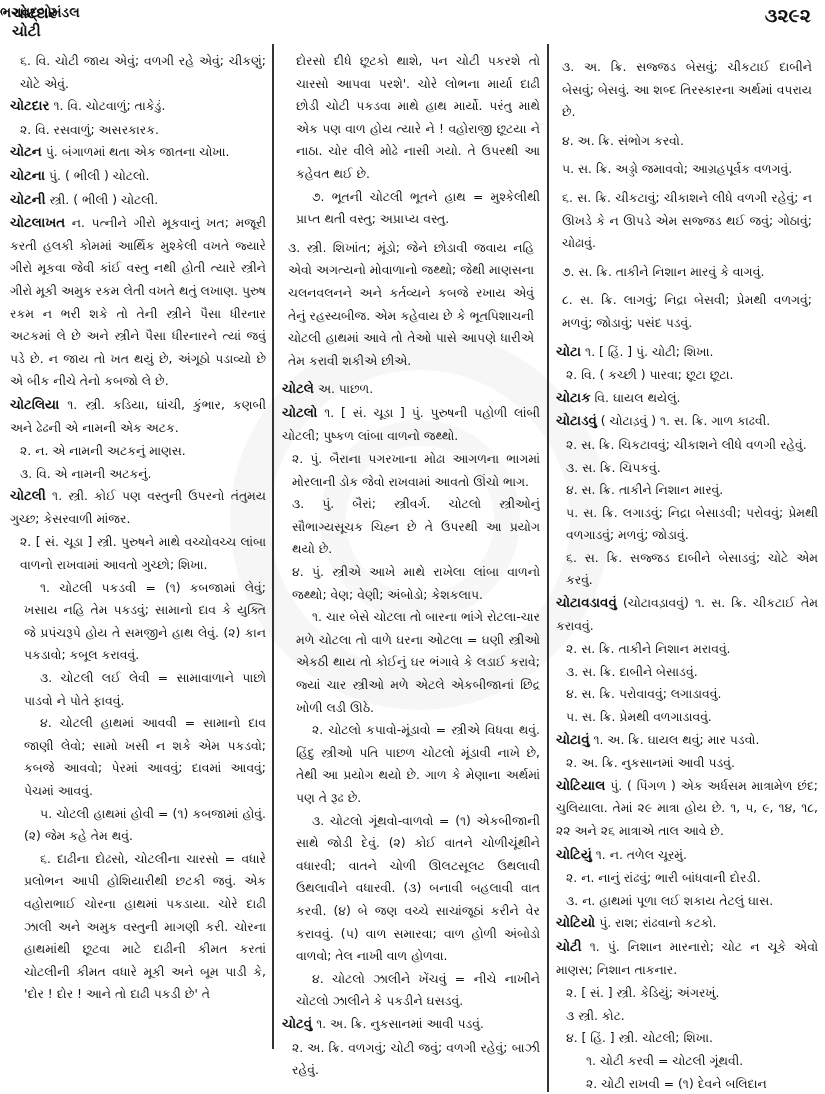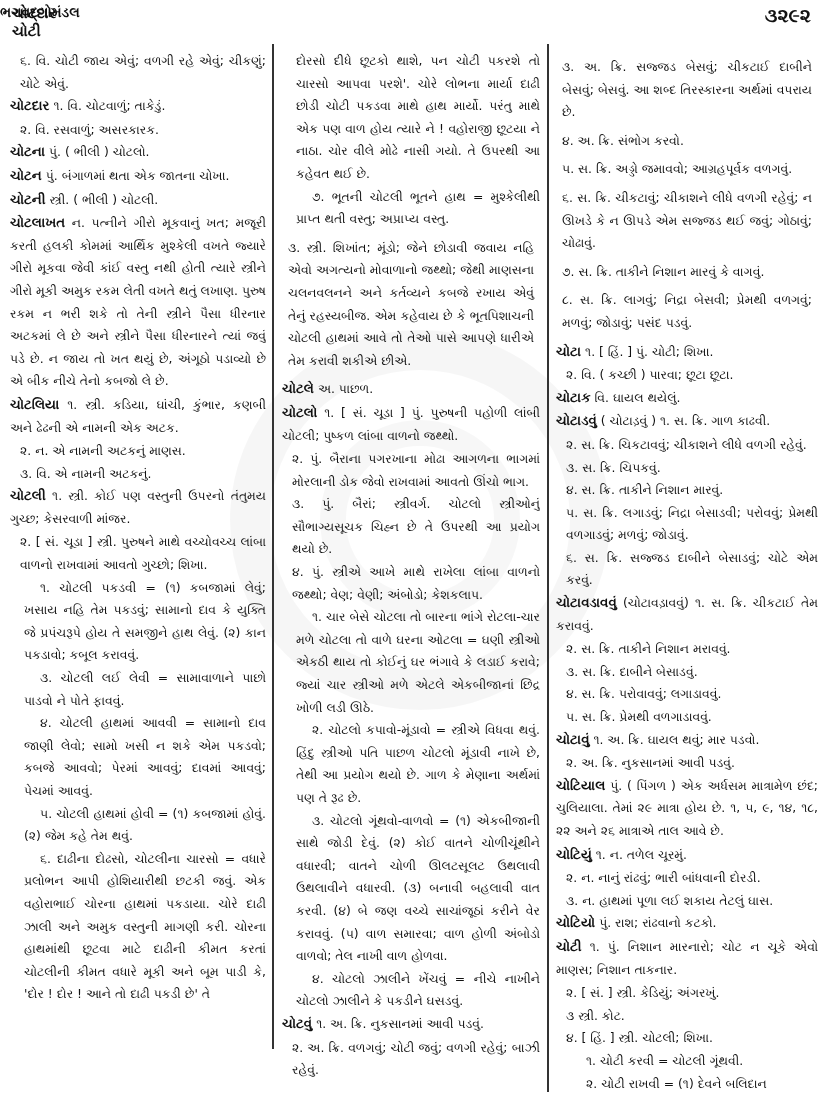--- a/index.html
+++ b/index.html
@@ -55,22 +55,22 @@
   <div class="hdr-right">૩૨૯૨</div>
 </div>
 
 <div class="rule rule1" style="top:44px;"></div>
 <div class="rule rule2" style="top:44px; height:1048px;"></div>
 
 <div class="col col1">
     <div class="sense">૬. વિ. ચોટી જાય એવું; વળગી રહે એવું; ચીકણું; ચોટે એવું.</div>
     <div class="entry"><span class="hw">ચોટદાર</span><span> ૧. વિ. ચોટવાળું; તાકેડું.</span></div>
     <div class="sense">૨. વિ. રસવાળું; અસરકારક.</div>
+    <div class="entry"><span class="hw">ચોટન</span><span> પું. બંગાળમાં થતા એક જાતના ચોખા.</span></div>
     <div class="entry"><span class="hw">ચોટના</span><span> પું. ( ભીલી ) ચોટલો.</span></div>
-    <div class="entry"><span class="hw">ચોટન</span><span> પું. બંગાળમાં થતા એક જાતના ચોખા.</span></div>
     <div class="entry"><span class="hw">ચોટની</span><span> સ્ત્રી. ( ભીલી ) ચોટલી.</span></div>
     <div class="entry"><span class="hw">ચોટલાખત</span><span> ન. પત્નીને ગીરો મૂકવાનું ખત; મજૂરી કરતી હલકી કોમમાં આર્થિક મુશ્કેલી વખતે જ્યારે ગીરો મૂકવા જેવી કાંઈ વસ્તુ નથી હોતી ત્યારે સ્ત્રીને ગીરો મૂકી અમુક રકમ લેતી વખતે થતું લખાણ. પુરુષ રકમ ન ભરી શકે તો તેની સ્ત્રીને પૈસા ધીરનાર અટકમાં લે છે અને સ્ત્રીને પૈસા ધીરનારને ત્યાં જવું પડે છે. ન જાય તો ખત થયું છે, અંગૂઠો પડાવ્યો છે એ બીક નીચે તેનો કબજો લે છે.</span></div>
     <div class="entry"><span class="hw">ચોટલિયા</span><span> ૧. સ્ત્રી. કડિયા, ઘાંચી, કુંભાર, કણબી અને ઢેઢની એ નામની એક અટક.</span></div>
     <div class="sense">૨. ન. એ નામની અટકનું માણસ.</div>
     <div class="sense">૩. વિ. એ નામની અટકનું.</div>
     <div class="entry"><span class="hw">ચોટલી</span><span> ૧. સ્ત્રી. કોઈ પણ વસ્તુની ઉપરનો તંતુમય ગુચ્છ; કેસરવાળી માંજર.</span></div>
     <div class="sense">૨. [ સં. ચૂડા ] સ્ત્રી. પુરુષને માથે વચ્ચોવચ્ચ લાંબા વાળનો રાખવામાં આવતો ગુચ્છો; શિખા.</div>
     <div class="sub cont">૧. ચોટલી પકડવી = (૧) કબજામાં લેવું; ખસાય નહિ તેમ પકડવું; સામાનો દાવ કે યુક્તિ જે પ્રપંચરૂપે હોય તે સમજીને હાથ લેવું. (૨) કાન પકડાવો; કબૂલ કરાવવું.</div>
     <div class="sub cont">૩. ચોટલી લઈ લેવી = સામાવાળાને પાછો પાડવો ને પોતે ફાવવું.</div>
     <div class="sub cont">૪. ચોટલી હાથમાં આવવી = સામાનો દાવ જાણી લેવો; સામો ખસી ન શકે એમ પકડવો; કબજે આવવો; પેરમાં આવવું; દાવમાં આવવું; પેચમાં આવવું.</div>

